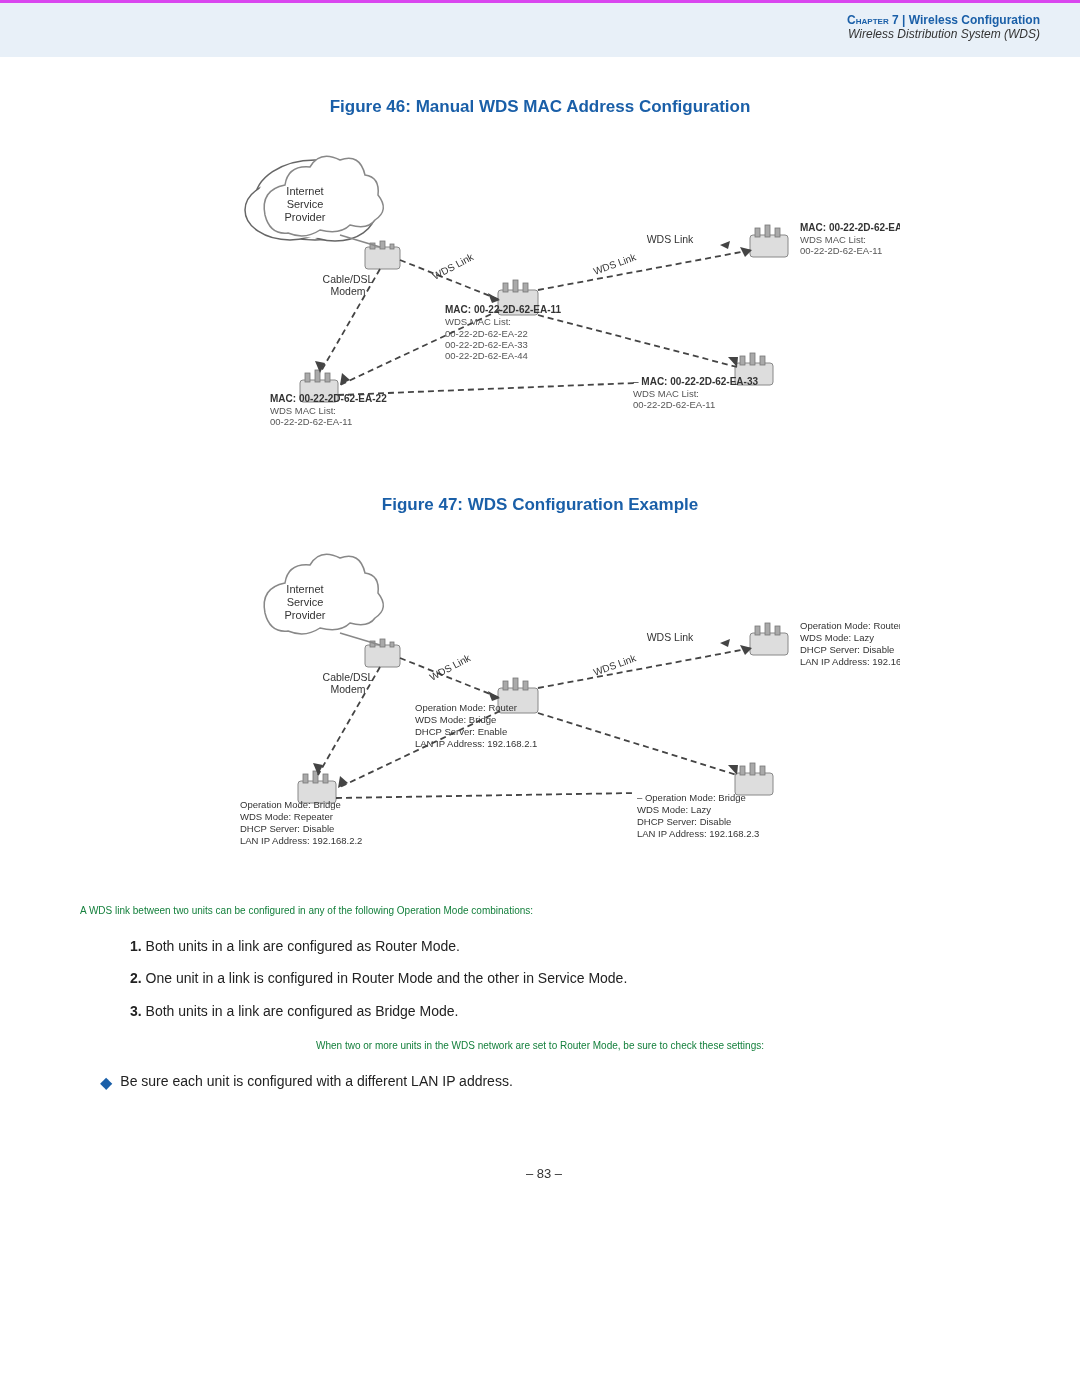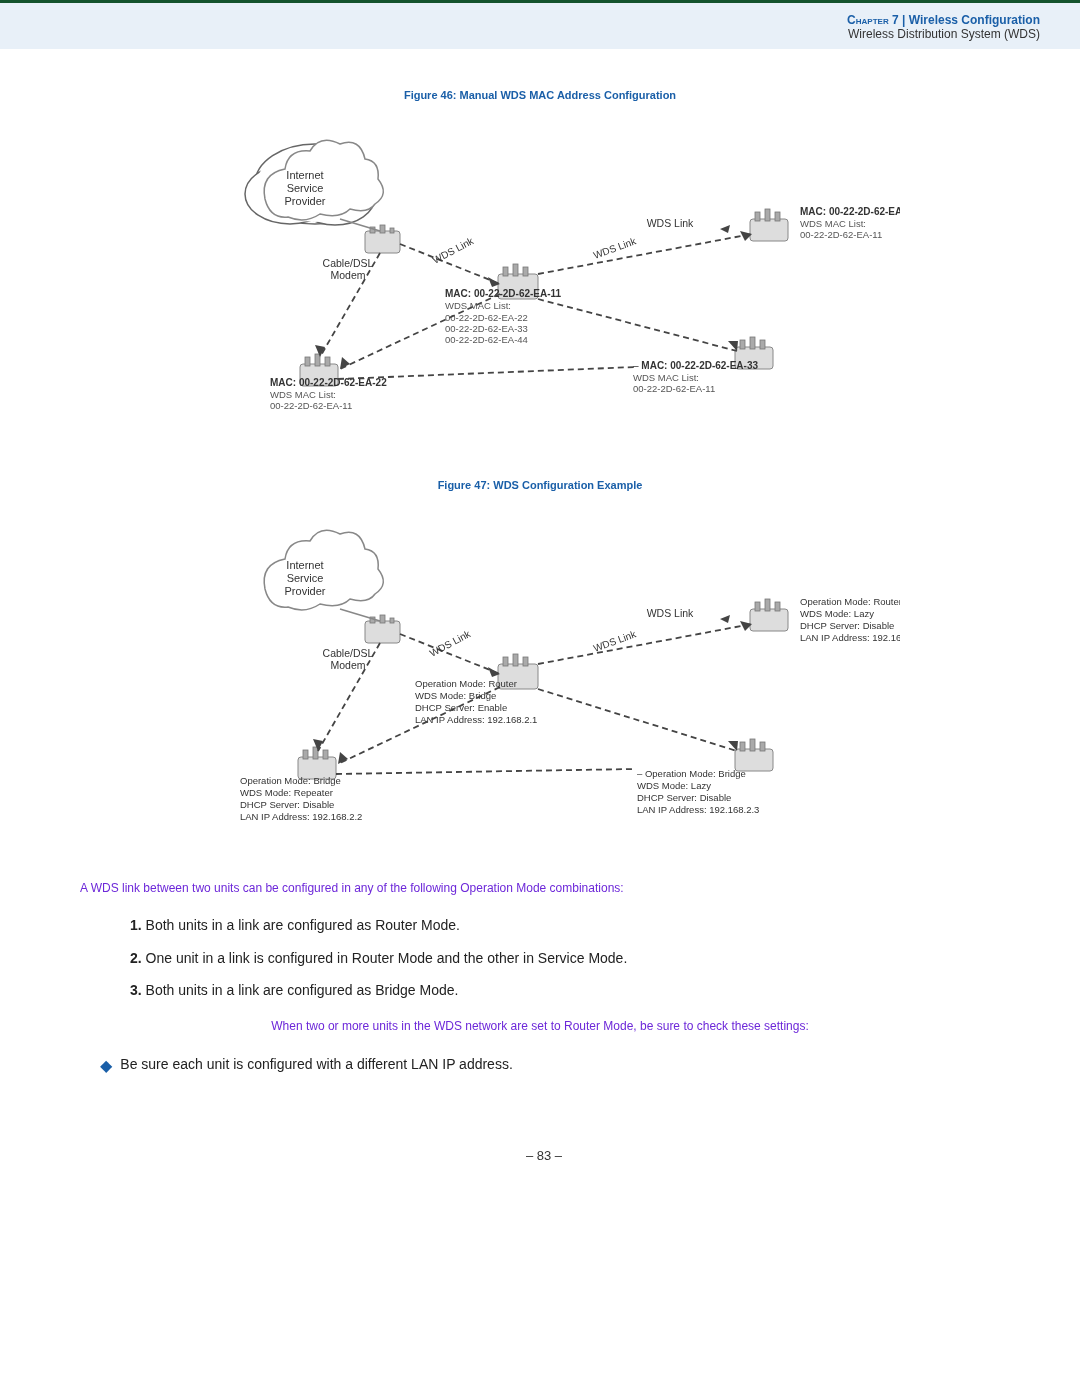--- a/index.html
+++ b/index.html
@@ -9,46 +9,47 @@
       background: #ffffff;
       font-family: Arial, Helvetica, sans-serif;
       font-size: 14px;
       color: #222;
       position: relative;
     }
 
     
     .page-header {
       background: #e8f0f8;
-      border-top: 3px solid #14532d;
-      padding: 10px 40px 8px 40px;
+      border-top: 3px solid #d946ef;
+      padding: 10px 40px 16px 40px;
       text-align: right;
     }
     .header-chapter {
       font-size: 12px;
       color: #1a5fa8;
       font-weight: bold;
     }
     .header-chapter span.chapter-word {
       font-variant: small-caps;
       font-weight: bold;
     }
     .header-subtitle {
       font-size: 12px;
       color: #333;
+      font-style: italic;
     }
 
     
     .content {
       padding: 30px 80px 40px 80px;
     }
 
     
     .figure-title {
-      font-size: 11px;
+      font-size: 17px;
       font-weight: bold;
       color: #1a5fa8;
       text-align: center;
       margin-bottom: 18px;
       margin-top: 10px;
     }
 
     
     .diagram-container {
       position: relative;
@@ -57,22 +58,22 @@
     }
 
     
     .diagram-svg {
       display: block;
       margin: 0 auto;
     }
 
     
     .body-text {
-      font-size: 12px;
-      color: #6d28d9;
+      font-size: 10px;
+      color: #15803d;
       line-height: 1.6;
       margin-bottom: 16px;
     }
 
     .list-item {
       margin-left: 20px;
       margin-bottom: 10px;
       font-size: 14px;
       line-height: 1.6;
       margin-top: 7px;

